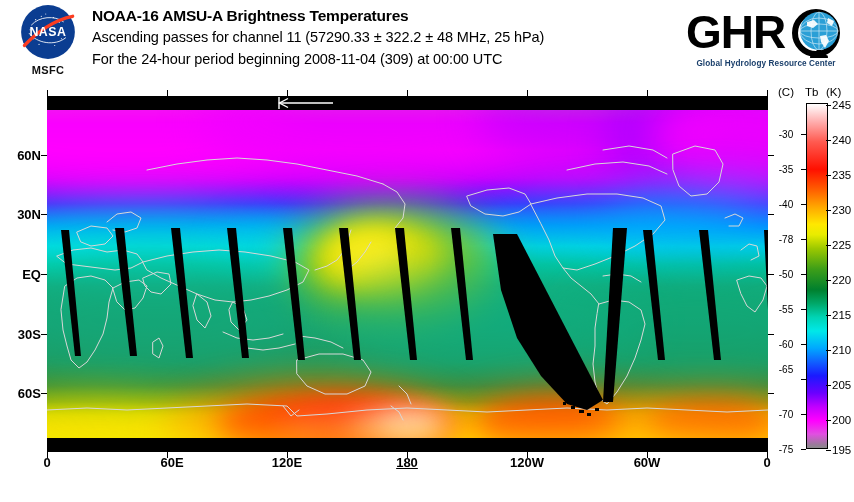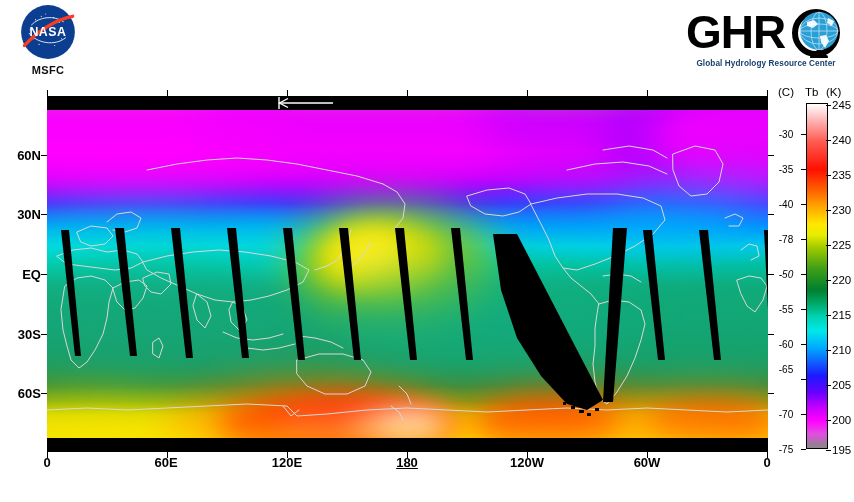--- a/index.html
+++ b/index.html
@@ -101,20 +101,25 @@
           <circle cx="74" cy="62" r="1"></circle>
         <circle cx="46" cy="18" r=".9"></circle>
           <circle cx="18" cy="46" r=".9"></circle>
       </g>
       <path d="M8 74 C30 50 62 28 94 22" stroke="#fc3d21" stroke-width="6" fill="none" stroke-linecap="round"></path>
       <text x="50" y="58" font-family="'Liberation Sans',sans-serif" font-size="22" font-weight="bold" fill="#ffffff" text-anchor="middle" letter-spacing="1">NASA</text>
     </svg>
     <div class="nasa-text">MSFC</div>
   </div>
 
+  <div class="titles">
+    <div class="title-main">NOAA-16 AMSU-A Brightness Temperatures</div>
+    <div class="title-sub">Ascending passes for channel 11 (57290.33 ± 322.2 ± 48 MHz, 25 hPa)</div>
+    <div class="title-sub">For the 24-hour period beginning 2008-11-04 (309) at 00:00 UTC</div>
+  </div>
 
   <div class="ghrc">
     <svg class="ghrc-word" viewBox="0 0 160 52">
       <text x="0" y="42" font-family="'Liberation Sans',sans-serif" font-size="46" font-weight="bold" fill="#000000" letter-spacing="-1">GHR</text>
       <circle cx="130" cy="27" r="21" fill="none" stroke="#000000" stroke-width="6"></circle>
       <circle cx="133" cy="25" r="19" fill="#2a9fd6"></circle>
       <g stroke="#ffffff" stroke-width=".7" opacity=".75" fill="none">
         <ellipse cx="133" cy="25" rx="19" ry="7"></ellipse>
         <ellipse cx="133" cy="25" rx="19" ry="13"></ellipse>
         <ellipse cx="133" cy="25" rx="8" ry="19"></ellipse>
@@ -308,21 +313,21 @@
     <div class="tick-v" style="left:41px;top:334px;"></div>
     <div class="tick-v" style="left:41px;top:393px;"></div>
     <div class="tick-v" style="left:768px;top:155px;"></div>
     <div class="tick-v" style="left:768px;top:214px;"></div>
     <div class="tick-v" style="left:768px;top:274px;"></div>
     <div class="tick-v" style="left:768px;top:334px;"></div>
     <div class="tick-v" style="left:768px;top:393px;"></div>
   </div>
 
   <div class="xlab" style="left:47px;">0</div>
-  <div class="xlab" style="left:166px;">60E</div>
+  <div class="xlab" style="left:172px;">60E</div>
   <div class="xlab" style="left:287px;">120E</div>
   <div class="xlab" style="left:407px;text-decoration:underline;">180</div>
   <div class="xlab" style="left:527px;">120W</div>
   <div class="xlab" style="left:647px;">60W</div>
   <div class="xlab" style="left:767px;">0</div>
 
   <div class="ylab" style="top:155px;">60N</div>
   <div class="ylab" style="top:214px;">30N</div>
   <div class="ylab" style="top:274px;">EQ</div>
   <div class="ylab" style="top:334px;">30S</div>
@@ -365,21 +370,21 @@
     <div>
       <div class="cb-tickL" style="left:23px;top:48px;"></div>
       <div class="cb-labL" style="left:-4px;top:48px;width:24px;">-30</div>
       <div class="cb-tickL" style="left:23px;top:83px;"></div>
       <div class="cb-labL" style="left:-4px;top:83px;width:24px;">-35</div>
       <div class="cb-tickL" style="left:23px;top:118px;"></div>
       <div class="cb-labL" style="left:-4px;top:118px;width:24px;">-40</div>
       <div class="cb-tickL" style="left:23px;top:153px;"></div>
       <div class="cb-labL" style="left:-4px;top:153px;width:24px;">-78</div>
       <div class="cb-tickL" style="left:23px;top:188px;"></div>
-      <div class="cb-labL" style="left:-4px;top:188px;width:24px;font-style:italic;">-50</div>
+      <div class="cb-labL" style="left:-4px;top:188px;width:24px;">-50</div>
       <div class="cb-tickL" style="left:23px;top:223px;"></div>
       <div class="cb-labL" style="left:-4px;top:223px;width:24px;">-55</div>
       <div class="cb-tickL" style="left:23px;top:258px;"></div>
       <div class="cb-labL" style="left:-4px;top:258px;width:24px;">-60</div>
       <div class="cb-tickL" style="left:23px;top:293px;"></div>
       <div class="cb-labL" style="left:-4px;top:283px;width:24px;">-65</div>
       <div class="cb-tickL" style="left:23px;top:328px;"></div>
       <div class="cb-labL" style="left:-4px;top:328px;width:24px;">-70</div>
       <div class="cb-tickL" style="left:23px;top:363px;"></div>
       <div class="cb-labL" style="left:-4px;top:363px;width:24px;">-75</div>

